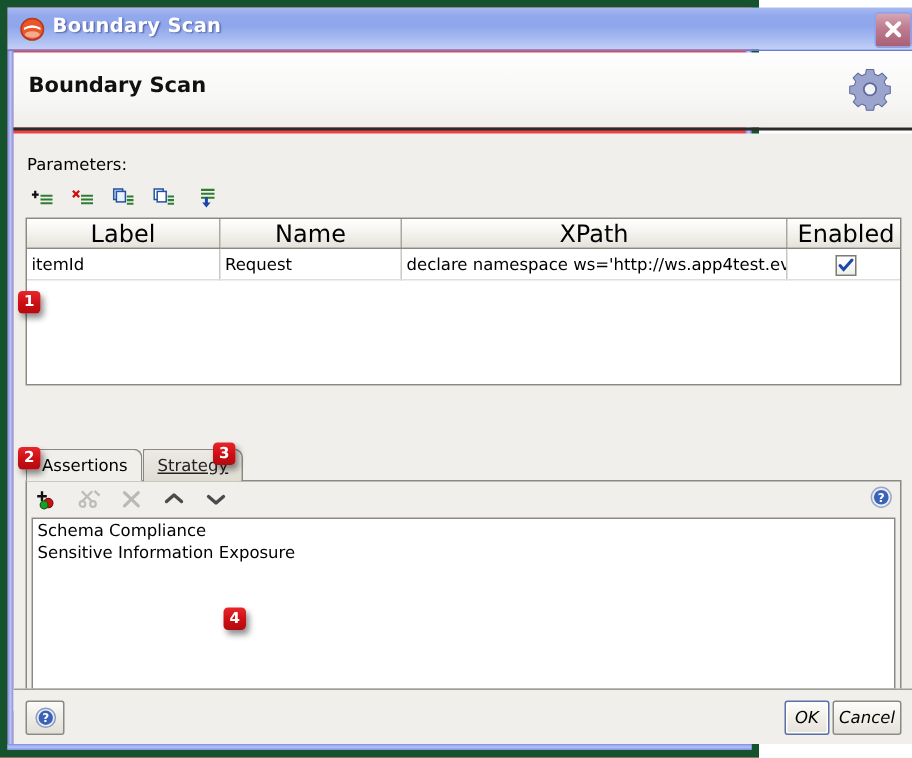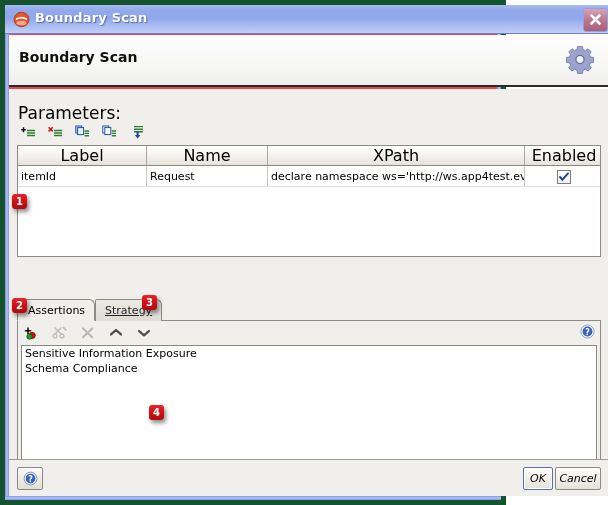--- a/index.html
+++ b/index.html
@@ -100,21 +100,21 @@
     position: absolute;
     left: 4px; top: 84px;
     width: 600px;
     height: 385px;
     background: #f0efeb;
   }
 
   .params-label {
     position: absolute;
     left: 9px; top: 14px;
-    font-size: 17px;
+    font-size: 11px;
     color: #000;
   }
 
   
   .param-toolbar {
     position: absolute;
     left: 8px; top: 32px;
     height: 22px;
     display: flex;
     align-items: center;
@@ -506,22 +506,22 @@
 
       <span class="assert-help">
         <svg width="15" height="15" viewBox="0 0 15 15">
           <circle cx="7.5" cy="7.5" r="6.6" fill="#e9eef8" stroke="#9aa8c4" stroke-width="1"></circle>
           <circle cx="7.5" cy="7.5" r="4.9" fill="#3a63b8"></circle>
           <text x="7.5" y="10.6" font-size="8" font-weight="bold" fill="#ffffff" text-anchor="middle" font-family="DejaVu Sans, sans-serif">?</text>
         </svg>
       </span>
 
       <div class="assert-list">
+        <div class="assert-item">Schema Compliance</div>
         <div class="assert-item">Sensitive Information Exposure</div>
-        <div class="assert-item">Schema Compliance</div>
       </div>
     </div>
   </div>
 
   <div class="bottombar">
     <span class="help-btn">
       <svg width="15" height="15" viewBox="0 0 15 15">
         <circle cx="7.5" cy="7.5" r="6.4" fill="#e9eef8" stroke="#8d9cba" stroke-width="1"></circle>
         <circle cx="7.5" cy="7.5" r="4.8" fill="#3a63b8"></circle>
         <text x="7.5" y="10.6" font-size="8" font-weight="bold" fill="#ffffff" text-anchor="middle" font-family="DejaVu Sans, sans-serif">?</text>

